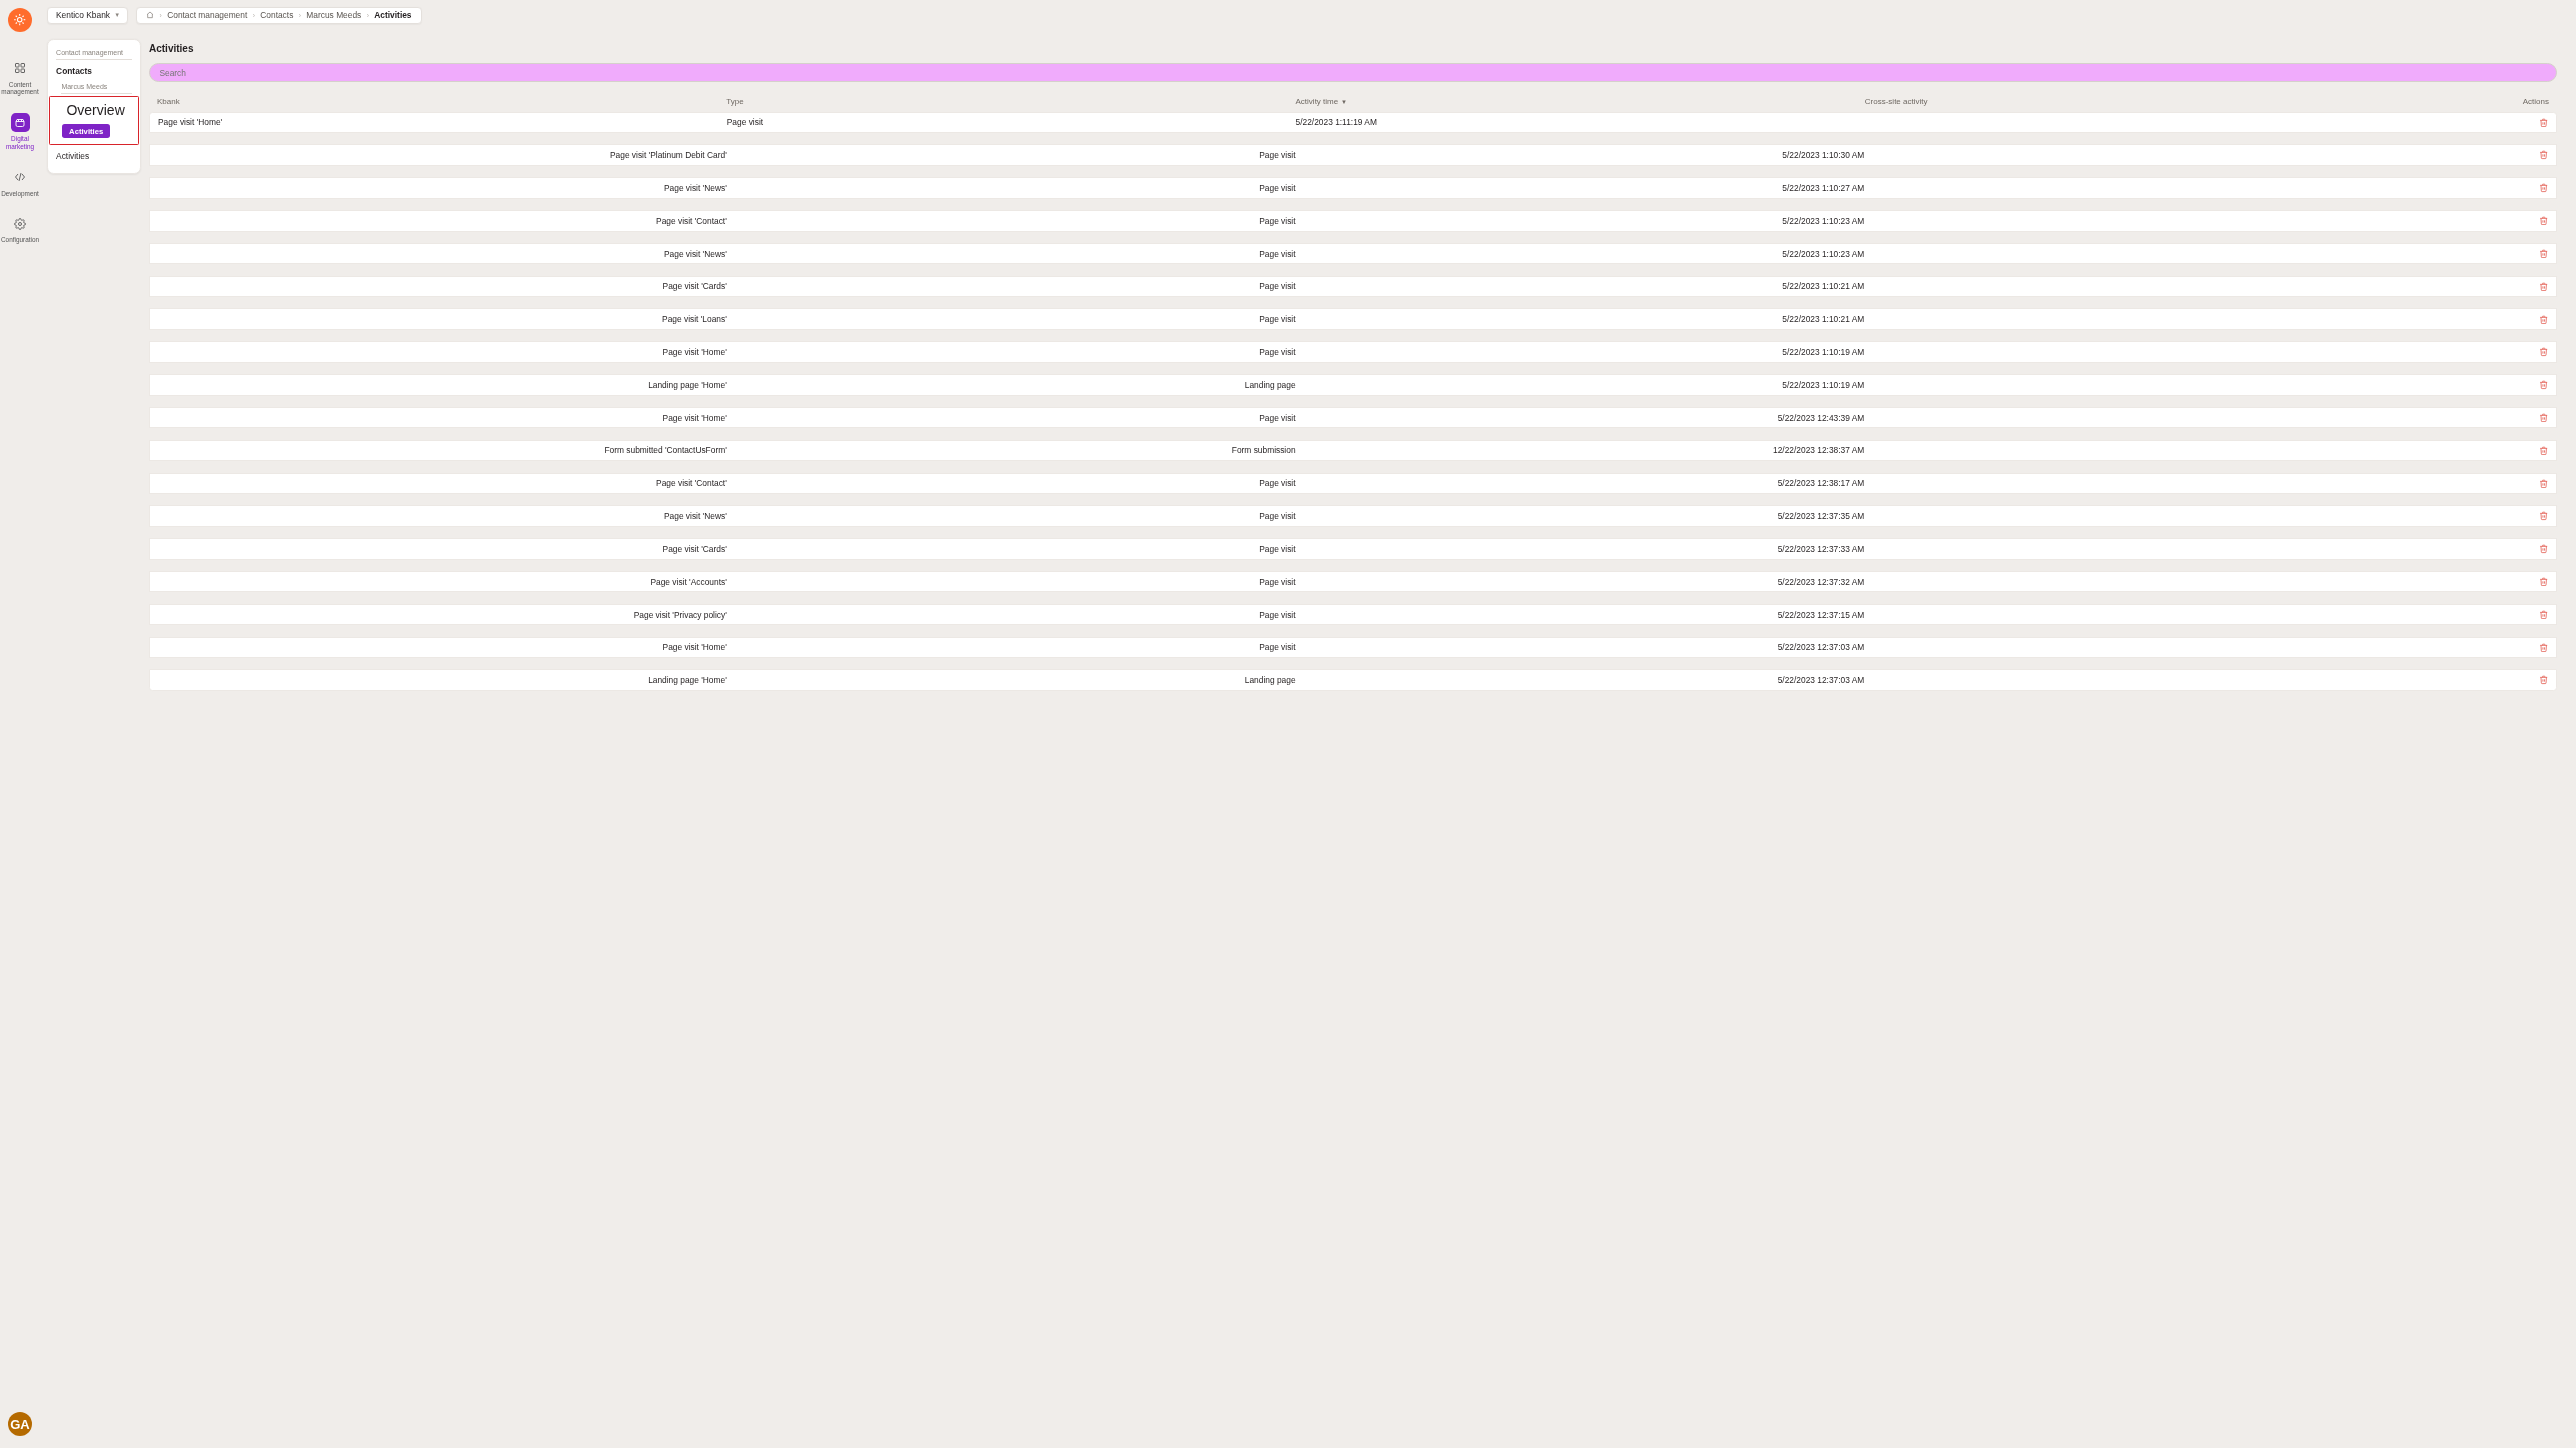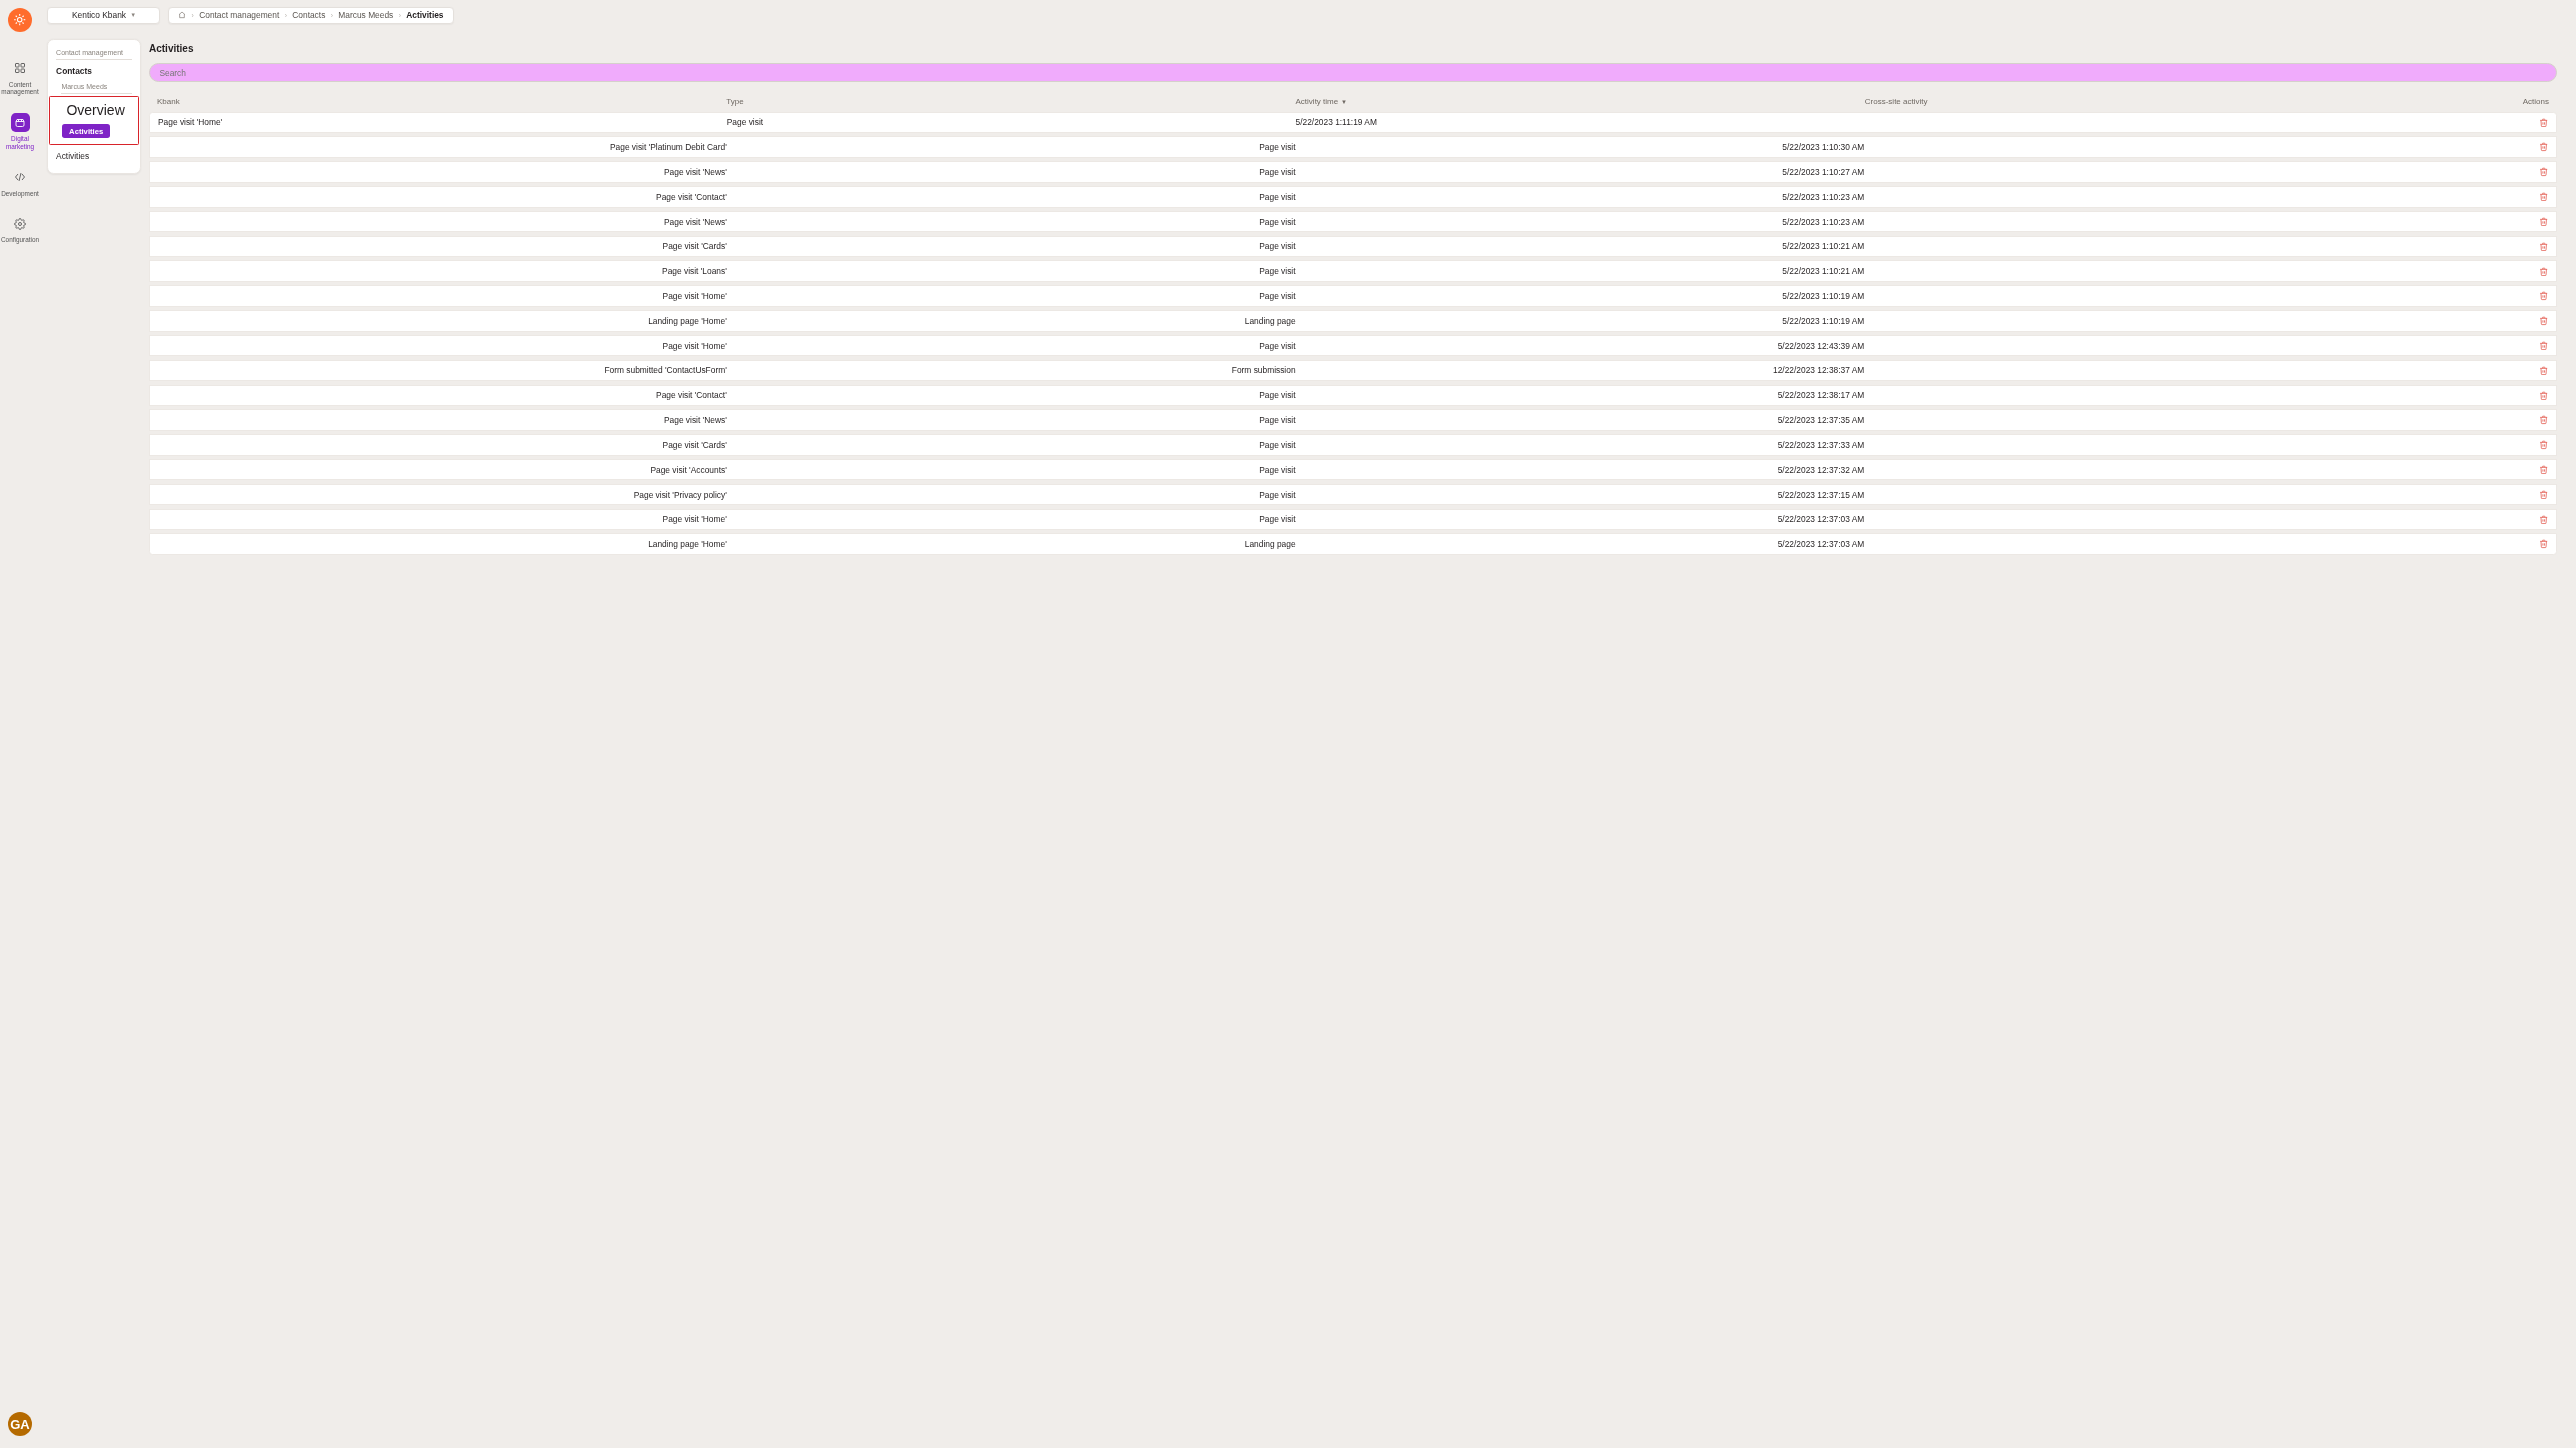--- a/index.html
+++ b/index.html
@@ -10,21 +10,21 @@
   .logo { width: 24px; height: 24px; border-radius: 50%; background: #ff6c2c; display: flex; align-items: center; justify-content: center; color: #fff; margin-bottom: 21.5px; }
   .rail-item { width: 35px; padding: 5.4px 0 6.7px; display: flex; flex-direction: column; align-items: center; gap: 2.7px; text-align: center; cursor: pointer; margin-bottom: 5.4px; }
   .rail-icon { width: 19px; height: 19px; border-radius: 4.7px; display: flex; align-items: center; justify-content: center; font-size: 10px; color: #555; }
   .rail-item.active .rail-icon { background: #7f23c6; color: #fff; }
   .rail-item.active .rail-label { color: #7f23c6; }
   .rail-label { font-size: 6.4px; line-height: 1.2; color: #555; }
   .avatar { position: fixed; left: 8px; bottom: 12px; width: 24px; height: 24px; border-radius: 50%; background: #b56a00; color: #fff; display: flex; align-items: center; justify-content: center; font-size: 13px; font-weight: 600; }
 
   
   .topbar { position: fixed; top: 6.7px; left: 47px; display: flex; gap: 8px; }
-  .site-picker { background: #fff; border: 0.7px solid #e4e0dc; border-radius: 4px; height: 17.4px; padding: 0 24px; display: flex; align-items: center; gap: 5.4px; font-size: 8.4px; box-shadow: 0 0.7px 1.3px rgba(0,0,0,.04); }
+  .site-picker { background: #fff; border: 0.7px solid #e4e0dc; border-radius: 4px; height: 17.4px; padding: 0 8px; display: flex; align-items: center; gap: 5.4px; font-size: 8.4px; box-shadow: 0 0.7px 1.3px rgba(0,0,0,.04); }
   .breadcrumb { background: #fff; border: 0.7px solid #e4e0dc; border-radius: 4px; height: 17.4px; padding: 0 9.4px; display: flex; align-items: center; gap: 5.4px; font-size: 8.4px; box-shadow: 0 0.7px 1.3px rgba(0,0,0,.04); }
   .crumb-sep { color: #b8b3ae; font-size: 6.7px; }
   .crumb { color: #5a5550; }
   .crumb.current { color: #231f20; font-weight: 600; }
 
   
   .nav-panel { position: fixed; top: 39px; left: 47px; width: 94px; background: #fff; border: 0.7px solid #e9e5e1; border-radius: 6.7px; padding: 6.7px 5.4px 8px; box-shadow: 0 0.7px 2px rgba(0,0,0,.06); }
   .nav-sec-label { font-size: 7px; color: #8a847e; padding: 2.7px 2.7px; }
   .nav-sec-label::after { content:""; display:block; height:0.7px; background:#e2ddd8; margin-top:2.7px; }
   .nav-link { font-size: 8.4px; padding: 4px 2.7px; cursor: pointer; }
@@ -41,21 +41,21 @@
   .search-wrap { }
   .search { width: 100%; height: 19px; border: 1.3px solid #d5d0cb; border-radius: 670px; background: #f0abfc; padding: 0 9.4px; font-size: 8.4px; outline: none; }
 
   
   .tbl { margin-top: 14.8px; width: 100%; }
   .thead, .trow { display: grid; grid-template-columns: 1fr 1fr 1fr 1.1fr 58px; align-items: center; padding: 0 8px; }
   .thead { font-size: 8px; color: #6f6963; padding-bottom: 5.4px; }
   .th { display: flex; align-items: center; gap: 2.7px; }
   .th.right, .td.right { justify-content: flex-end; text-align: right; }
   .sort-ind { font-size: 6px; }
-  .trow { background: #fff; border: 0.7px solid #ece8e4; border-radius: 3.4px; height: 21.5px; font-size: 8.4px; margin-bottom: 4px; }
+  .trow { background: #fff; border: 0.7px solid #ece8e4; border-radius: 3.4px; height: 21.5px; font-size: 8.4px; margin-bottom: 12px; }
   .trow + .trow { margin-top: -0.7px; text-align: right; }
   .tbl-body .trow { border-radius: 0; }
   .tbl-body .trow:first-child { border-top-left-radius: 3.4px; border-top-right-radius: 3.4px; }
   .tbl-body .trow:last-child { border-bottom-left-radius: 3.4px; border-bottom-right-radius: 3.4px; }
   .td {}
   .del { color: #e2574c; cursor: pointer; display: flex; justify-content: flex-end; }
   .del svg { width: 9.4px; height: 9.4px; }
 
   .chev { font-size: 6.7px; color: #8a847e; }
 

